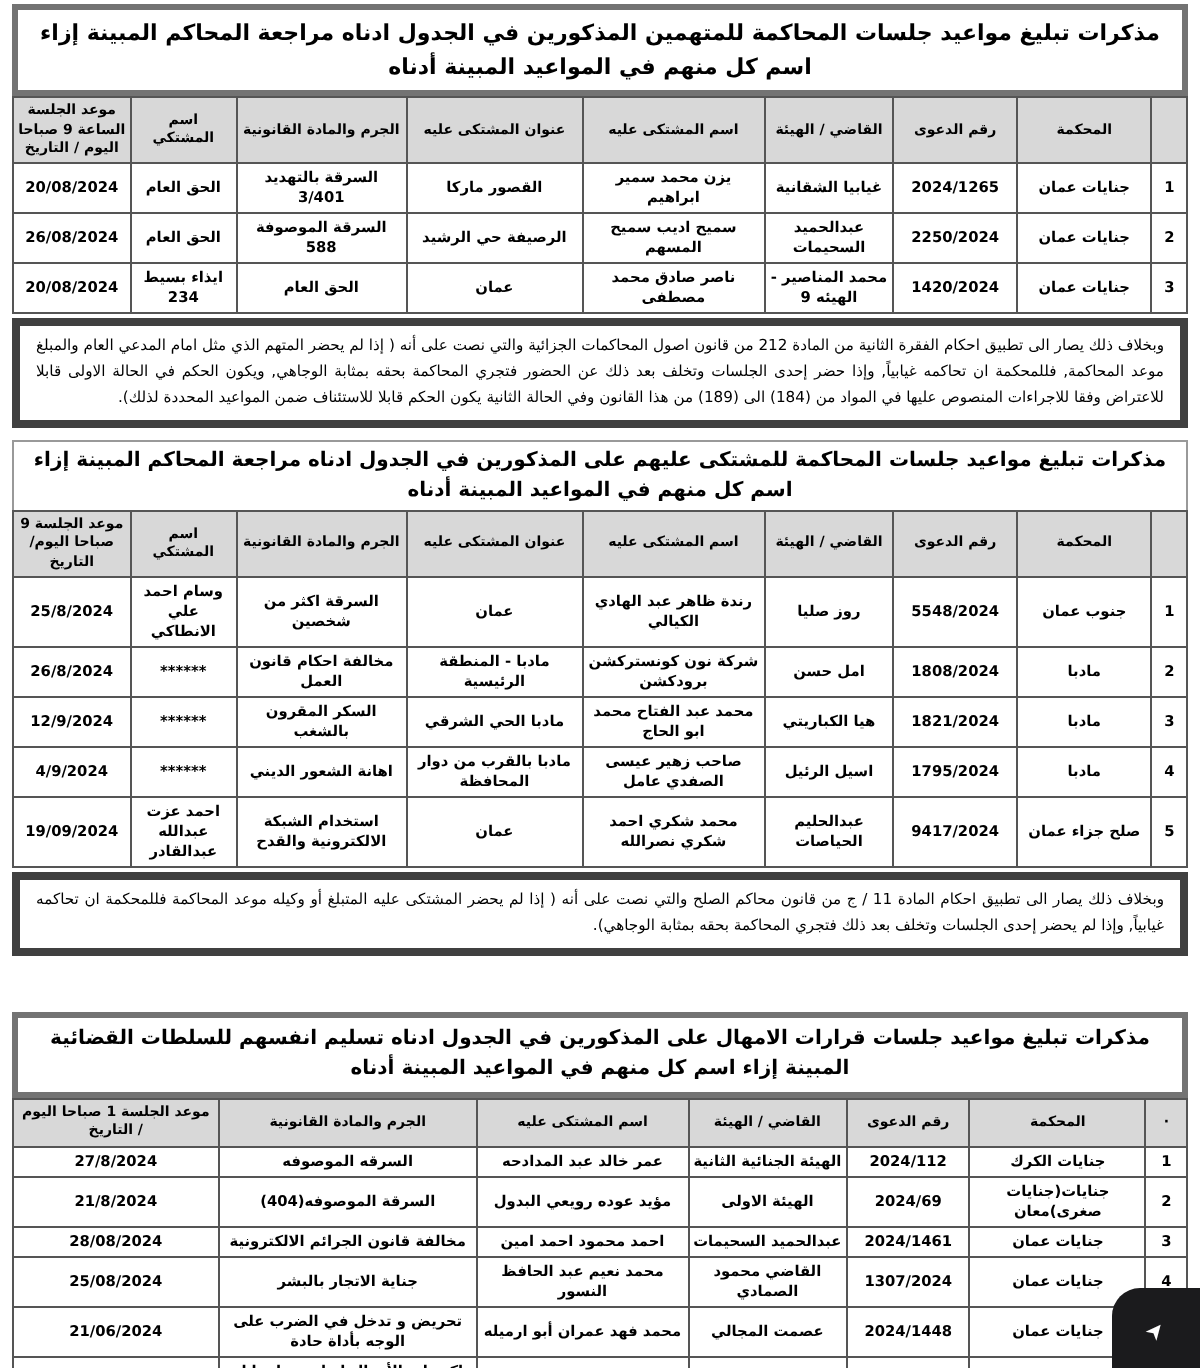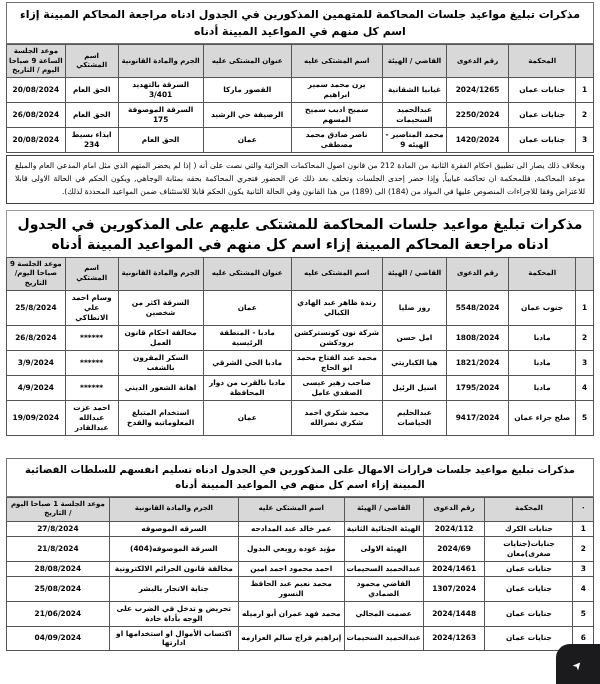--- a/index.html
+++ b/index.html
@@ -2,25 +2,25 @@
 <html lang="ar" dir="rtl"><head>
 <meta charset="utf-8">
 <style>
   html,body{margin:0;padding:0;}
   body{
     width:600px;height:684px;overflow:hidden;background:#ffffff;position:relative;
     font-family:"DejaVu Sans","Liberation Sans",sans-serif;color:#000;
   }
   .page{padding:2px 6px 0 6px;}
   .title-box{
-    border:1px solid #737373;background:#fff;text-align:center;
+    border:3px solid #737373;background:#fff;text-align:center;
     font-weight:bold;font-size:11px;line-height:1.55;padding:3px 6px;margin-bottom:0;
   }
   .subtitle-box{
-    text-align:center;font-weight:bold;font-size:14px;line-height:1.45;
+    text-align:center;font-weight:bold;font-size:10px;line-height:1.45;
     padding:3px 4px 2px 4px;border:1px solid #999;border-bottom:none;background:#fff;
   }
   table{
     width:100%;border-collapse:collapse;table-layout:fixed;
     font-size:7.4px;font-weight:bold;
   }
   th,td{
     border:1px solid #555;text-align:center;vertical-align:middle;
     padding:2px 2px;line-height:1.35;word-wrap:break-word;
   }
@@ -37,21 +37,21 @@
   .t9 col:nth-child(9){width:10%;}
   
   .t7 col:nth-child(1){width:3.5%;}
   .t7 col:nth-child(2){width:15%;}
   .t7 col:nth-child(3){width:10.5%;}
   .t7 col:nth-child(4){width:13.5%;}
   .t7 col:nth-child(5){width:18%;}
   .t7 col:nth-child(6){width:22%;}
   .t7 col:nth-child(7){width:17.5%;}
   .note-box{
-    border:1px solid #404040;font-size:7.6px;line-height:1.7;text-align:justify;
+    border:4px solid #404040;font-size:7.6px;line-height:1.7;text-align:justify;
     padding:4px 8px;margin:2px 0 6px 0;background:#fff;
   }
   .spacer{height:22px;}
   .cursor-overlay{
     position:absolute;right:0;bottom:0;width:44px;height:40px;
     background:#1b1b1d;border-top-left-radius:14px;display:flex;
     align-items:center;justify-content:center;cursor:pointer;
   }
   .cursor-overlay .arrow{
     color:#fff;font-size:11px;transform:rotate(-50deg);display:inline-block;
@@ -102,21 +102,21 @@
           <td>الحق العام</td>
           <td>20/08/2024</td>
         </tr>
         <tr>
           <td>2</td>
           <td>جنايات عمان</td>
           <td>2250/2024</td>
           <td>عبدالحميد السحيمات</td>
           <td>سميح اديب سميح المسهم</td>
           <td>الرصيفة حي الرشيد</td>
-          <td>السرقة الموصوفة 175</td>
+          <td>السرقة الموصوفة 588</td>
           <td>الحق العام</td>
           <td>26/08/2024</td>
         </tr>
         <tr>
           <td>3</td>
           <td>جنايات عمان</td>
           <td>1420/2024</td>
           <td>محمد المناصير - الهيئه 9</td>
           <td>ناصر صادق محمد مصطفى</td>
           <td>عمان</td>
@@ -181,47 +181,48 @@
         </tr>
         <tr>
           <td>3</td>
           <td>مادبا</td>
           <td>1821/2024</td>
           <td>هيا الكباريتي</td>
           <td>محمد عبد الفتاح محمد ابو الحاج</td>
           <td>مادبا الحي الشرقي</td>
           <td>السكر المقرون بالشغب</td>
           <td>******</td>
-          <td>3/9/2024</td>
+          <td>12/9/2024</td>
         </tr>
         <tr>
           <td>4</td>
           <td>مادبا</td>
           <td>1795/2024</td>
           <td>اسيل الرئيل</td>
           <td>صاحب زهير عيسى الصفدي عامل</td>
           <td>مادبا بالقرب من دوار المحافظة</td>
           <td>اهانة الشعور الديني</td>
           <td>******</td>
           <td>4/9/2024</td>
         </tr>
         <tr>
           <td>5</td>
           <td>صلح جزاء عمان</td>
           <td>9417/2024</td>
           <td>عبدالحليم الحياصات</td>
           <td>محمد شكري احمد شكري نصرالله</td>
           <td>عمان</td>
-          <td>استخدام المتبلغ المعلوماتيه والقدح</td>
+          <td>استخدام الشبكة الالكترونية والقدح</td>
           <td>احمد عزت عبدالله عبدالقادر</td>
           <td>19/09/2024</td>
         </tr>
       </tbody>
   </table>
 
+  <div class="note-box">وبخلاف ذلك يصار الى تطبيق احكام المادة 11 / ج من قانون محاكم الصلح والتي نصت على أنه ( إذا لم يحضر المشتكى عليه المتبلغ أو وكيله موعد المحاكمة فللمحكمة ان تحاكمه غيابياً, وإذا لم يحضر إحدى الجلسات وتخلف بعد ذلك فتجري المحاكمة بحقه بمثابة الوجاهي).</div>
 
   <div class="spacer"></div>
 
   <div class="title-box" style="font-size:10px;">مذكرات تبليغ مواعيد جلسات قرارات الامهال على المذكورين في الجدول ادناه تسليم انفسهم للسلطات القضائية المبينة إزاء اسم كل منهم في المواعيد المبينة أدناه</div>
 
   <table class="t7">
     <colgroup>
         <col>
         <col>
         <col>

